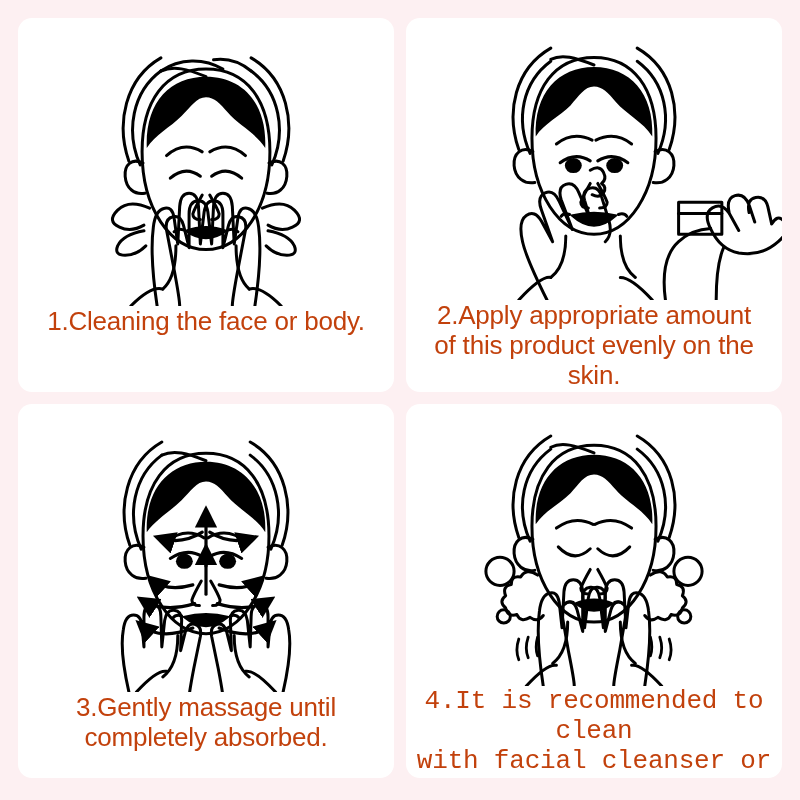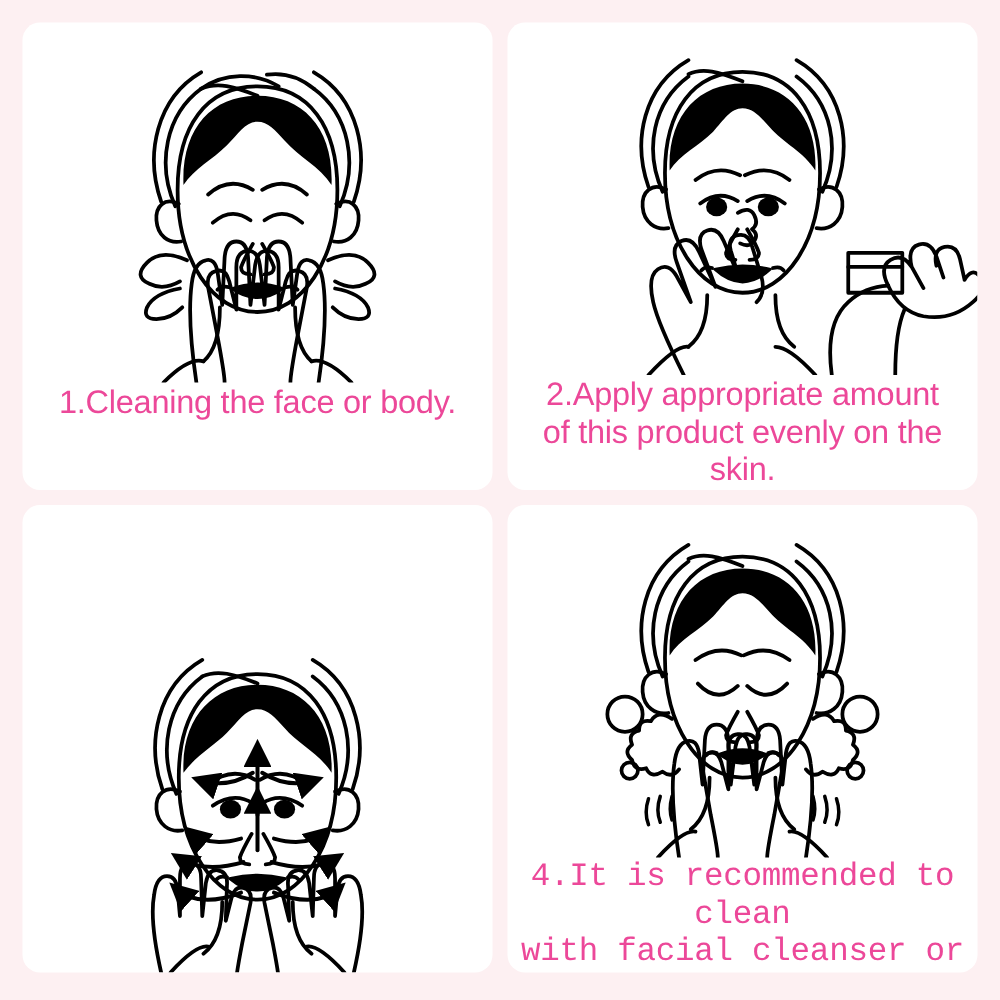--- a/index.html
+++ b/index.html
@@ -32,21 +32,21 @@
     flex:1 1 auto;
     display:block;
     position:relative;
   }
   .art svg{display:block;width:100%;height:100%;}
   .caption{
     width:100%;
     box-sizing:border-box;
     padding:0 10px 10px 10px;
     text-align:center;
-    color:#ec4899;
+    color:#c2410c;
     font-size:26px;
     line-height:1.16;
     letter-spacing:-0.2px;
     white-space:pre-line;
   }
   .cap-p1{padding-bottom:62px;}
   .cap-p2{padding-bottom:22px;}
   .cap-p3{padding-bottom:34px;}
   .cap-p4{padding-bottom:22px;font-family:Liberation Mono, monospace;}
   .p1 .art{margin-top:6px;}
@@ -197,20 +197,22 @@
           <path d="M204 130 q22 14 46 6"></path>
           <path d="M186 186 q-28 8 -44 -6"></path>
           <path d="M214 186 q28 8 44 -6"></path>
           <path d="M188 206 q-34 10 -56 -4"></path>
           <path d="M212 206 q34 10 56 -4"></path>
           <path d="M186 232 q-36 14 -56 -4"></path>
           <path d="M214 232 q36 14 56 -4"></path>
         </g>
       </svg>
     </div>
+    <div class="caption cap-p3">3.Gently massage until
+completely absorbed.</div>
   </div>
 
   <div class="card p4">
     <div class="art">
       <svg viewBox="0 0 400 300" preserveAspectRatio="xMidYMax meet" aria-hidden="true">
         <g fill="none" stroke="#000" stroke-width="3.2" stroke-linecap="round" stroke-linejoin="round">
 
           <path d="M172 232 q0 32 -16 44 M228 232 q0 32 16 44"></path>
           <path d="M128 300 q22 -24 32 -22 M272 300 q-22 -24 -32 -22"></path>
 

